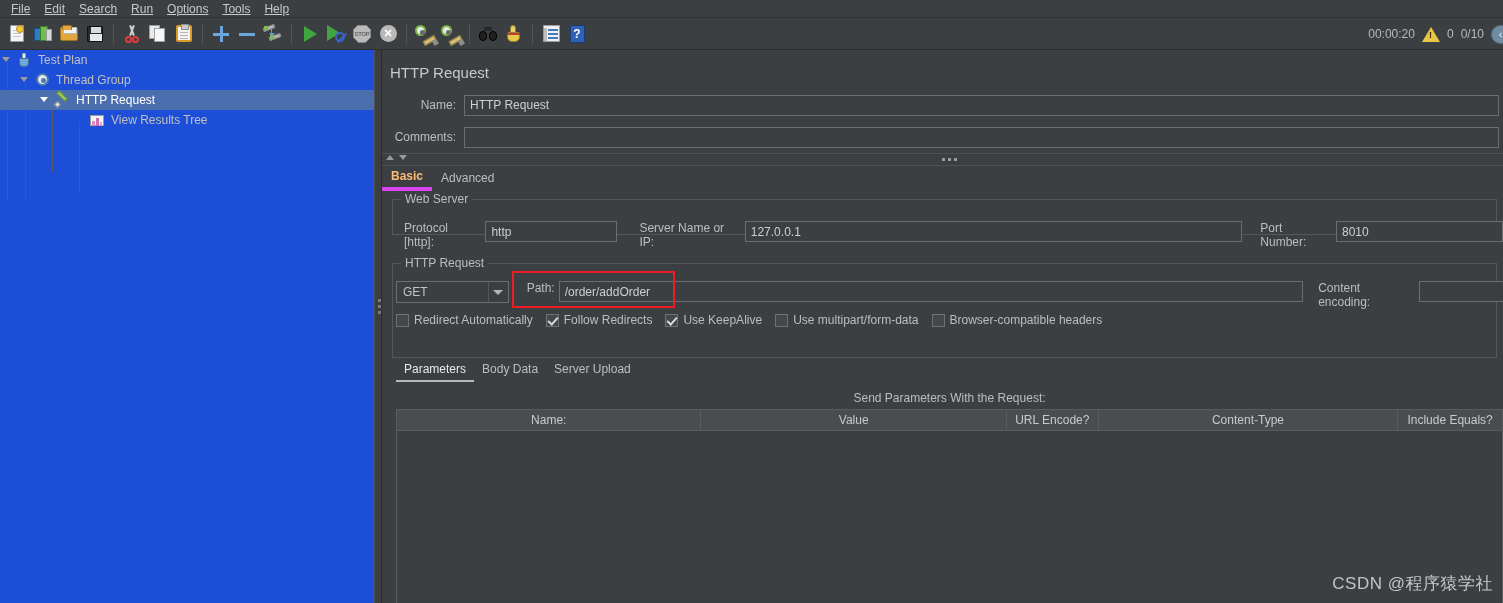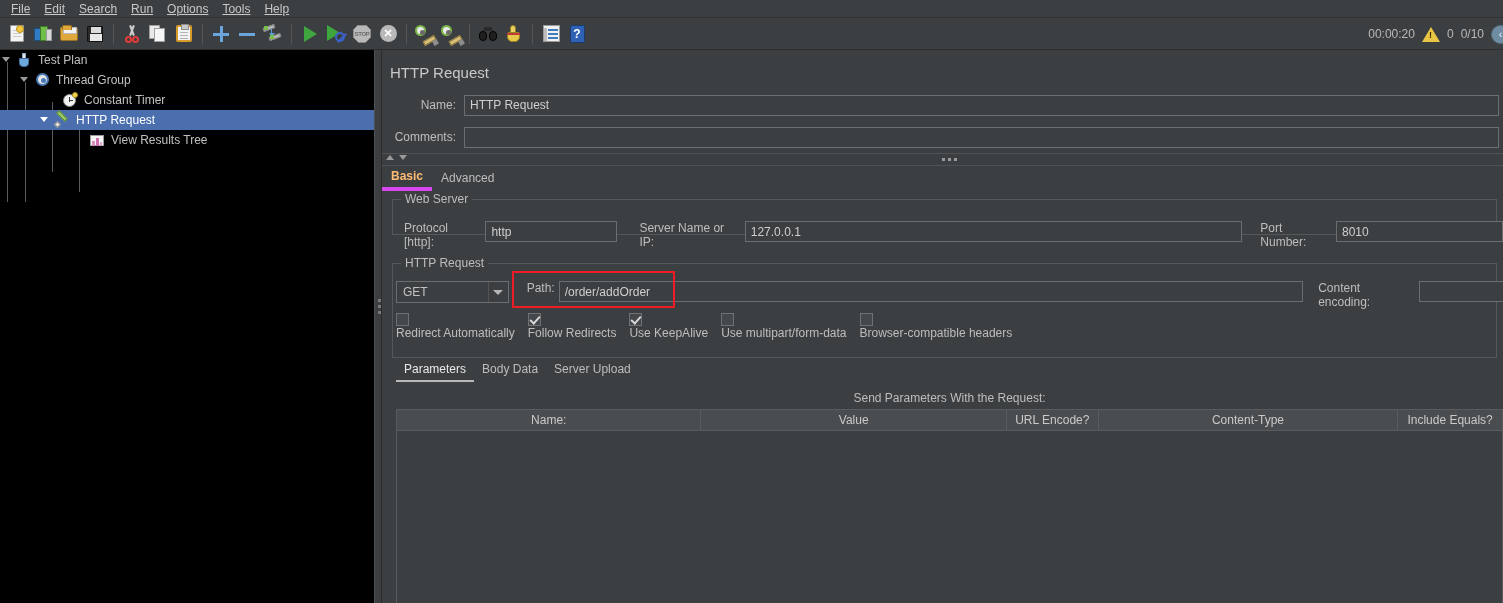--- a/index.html
+++ b/index.html
@@ -132,21 +132,21 @@
   .st-warn { width: 0;height:0;border-left:9px solid transparent;border-right:9px solid transparent;border-bottom:15px solid #e8c547;position:relative; }
   .st-warn:after { content:"!";position:absolute;left:-2px;top:4px;font-size:9px;font-weight:bold;color:#3a3000;line-height:1; }
   .st-num { font-size: 12px; color: #b8b8b8; }
   .st-threads { font-size: 12px; color: #b8b8b8; }
   .st-circle { width: 19px;height:19px;border-radius:50%;background:#6f8ca3;border:1px solid #55707f;
     display:flex;align-items:center;justify-content:center;color:#e9f3fa;font-size:11px;margin-right:-9px; }
 
   
   .tree-panel {
     position: absolute; left: 0; top: 50px; width: 374px; height: 553px;
-    background: #000000; overflow: hidden;
+    background: #1d4ed8; overflow: hidden;
   }
   .tree-row {
     position: relative; height: 20px; display: flex; align-items: center;
     white-space: nowrap; font-size: 12px; color: #c0c0c0; cursor: default;
   }
   .tree-row.selected { background: #4b6eaf; color: #ffffff; }
   .tw { display:inline-block; width:8px;height:8px; position:relative; }
   .tw.open:after {
     content:""; position:absolute; left:0; top:1px;
     border-left:4px solid transparent;border-right:4px solid transparent;border-top:5px solid #9a9a9a;
@@ -252,21 +252,21 @@
     content:""; border-left:5px solid transparent;border-right:5px solid transparent;border-top:5px solid #b6b6b6;
   }
 
   
   .redbox {
     position:absolute; border:2px solid #ee1c25; pointer-events:none;
   }
 
   
   .cbrow { position:absolute; display:flex; align-items:center; }
-  .cbwrap { display:flex; align-items:flex-start; margin-right:13px;flex-direction:column; }
+  .cbwrap { display:flex; align-items:flex-end; margin-right:13px; }
   .cbox {
     width:13px;height:13px;background:#45484a;border:1px solid #6f7274;
     margin-right:5px; position:relative; flex:0 0 13px;
   }
   .cbox.checked:after {
     content:""; position:absolute; left:3px; top:0px; width:4px; height:8px;
     border:solid #d8d8d8; border-width:0 2px 2px 0; transform:rotate(42deg);
   }
   .cblabel { font-size:12px; color:#bdbdbd; }
 
@@ -446,31 +446,20 @@
     <div class="tree-row" style="padding-left:20px;">
       <span class="tw open"></span>
       <span style="width:6px"></span>
       <span class="tree-icon ti-gear">
           <i class="g"></i>
         </span>
       <span style="width:6px"></span>
       <span>Thread Group</span>
     </div>
 
-    <div class="tree-row" style="padding-left:48px;">
-      <span style="width:14px"></span>
-      <span class="tree-icon ti-timer">
-          <i class="c"></i>
-          <i class="h"></i>
-          <i class="h2"></i>
-          <i class="dot"></i>
-        </span>
-      <span style="width:6px"></span>
-      <span>Constant Timer</span>
-    </div>
 
     <div class="tree-row selected" style="padding-left:40px;">
       <span class="tw open"></span>
       <span style="width:6px"></span>
       <span class="tree-icon ti-http">
           <i class="body"></i>
           <i class="tip"></i>
         </span>
       <span style="width:6px"></span>
       <span>HTTP Request</span>
@@ -600,13 +589,14 @@
             <div class="th" style="width:300px;">Content-Type</div>
             <div class="th" style="width:104px;">Include Equals?</div>
           </div>
           <div class="ptbody"></div>
         </div>
 
       </div>
     </div>
   </div>
 
+  <div class="watermark">CSDN @程序猿学社</div>
 </div>
 
 </body></html>

